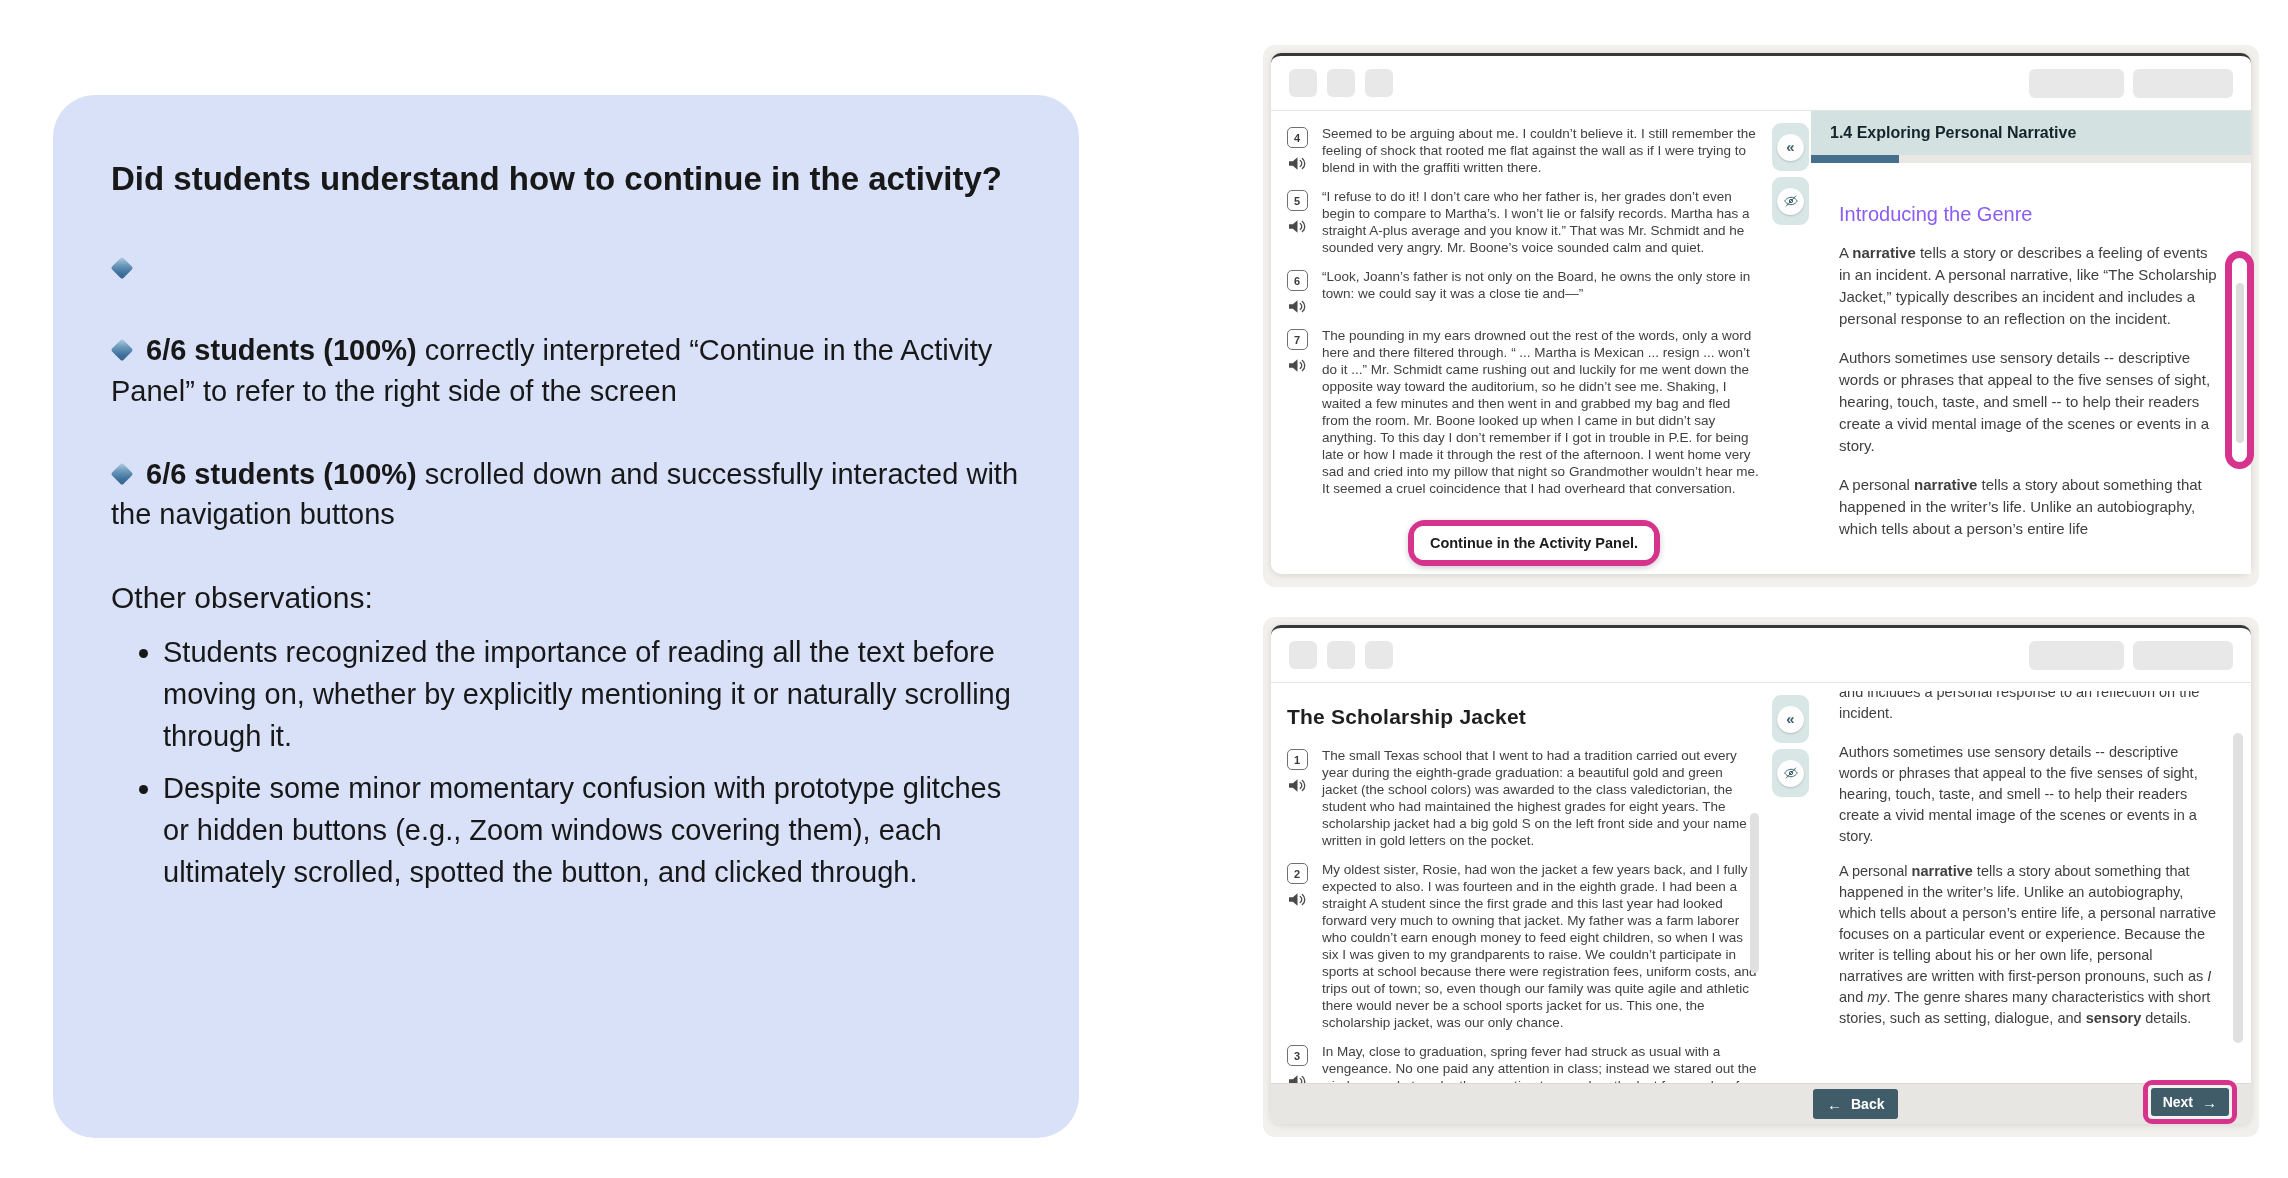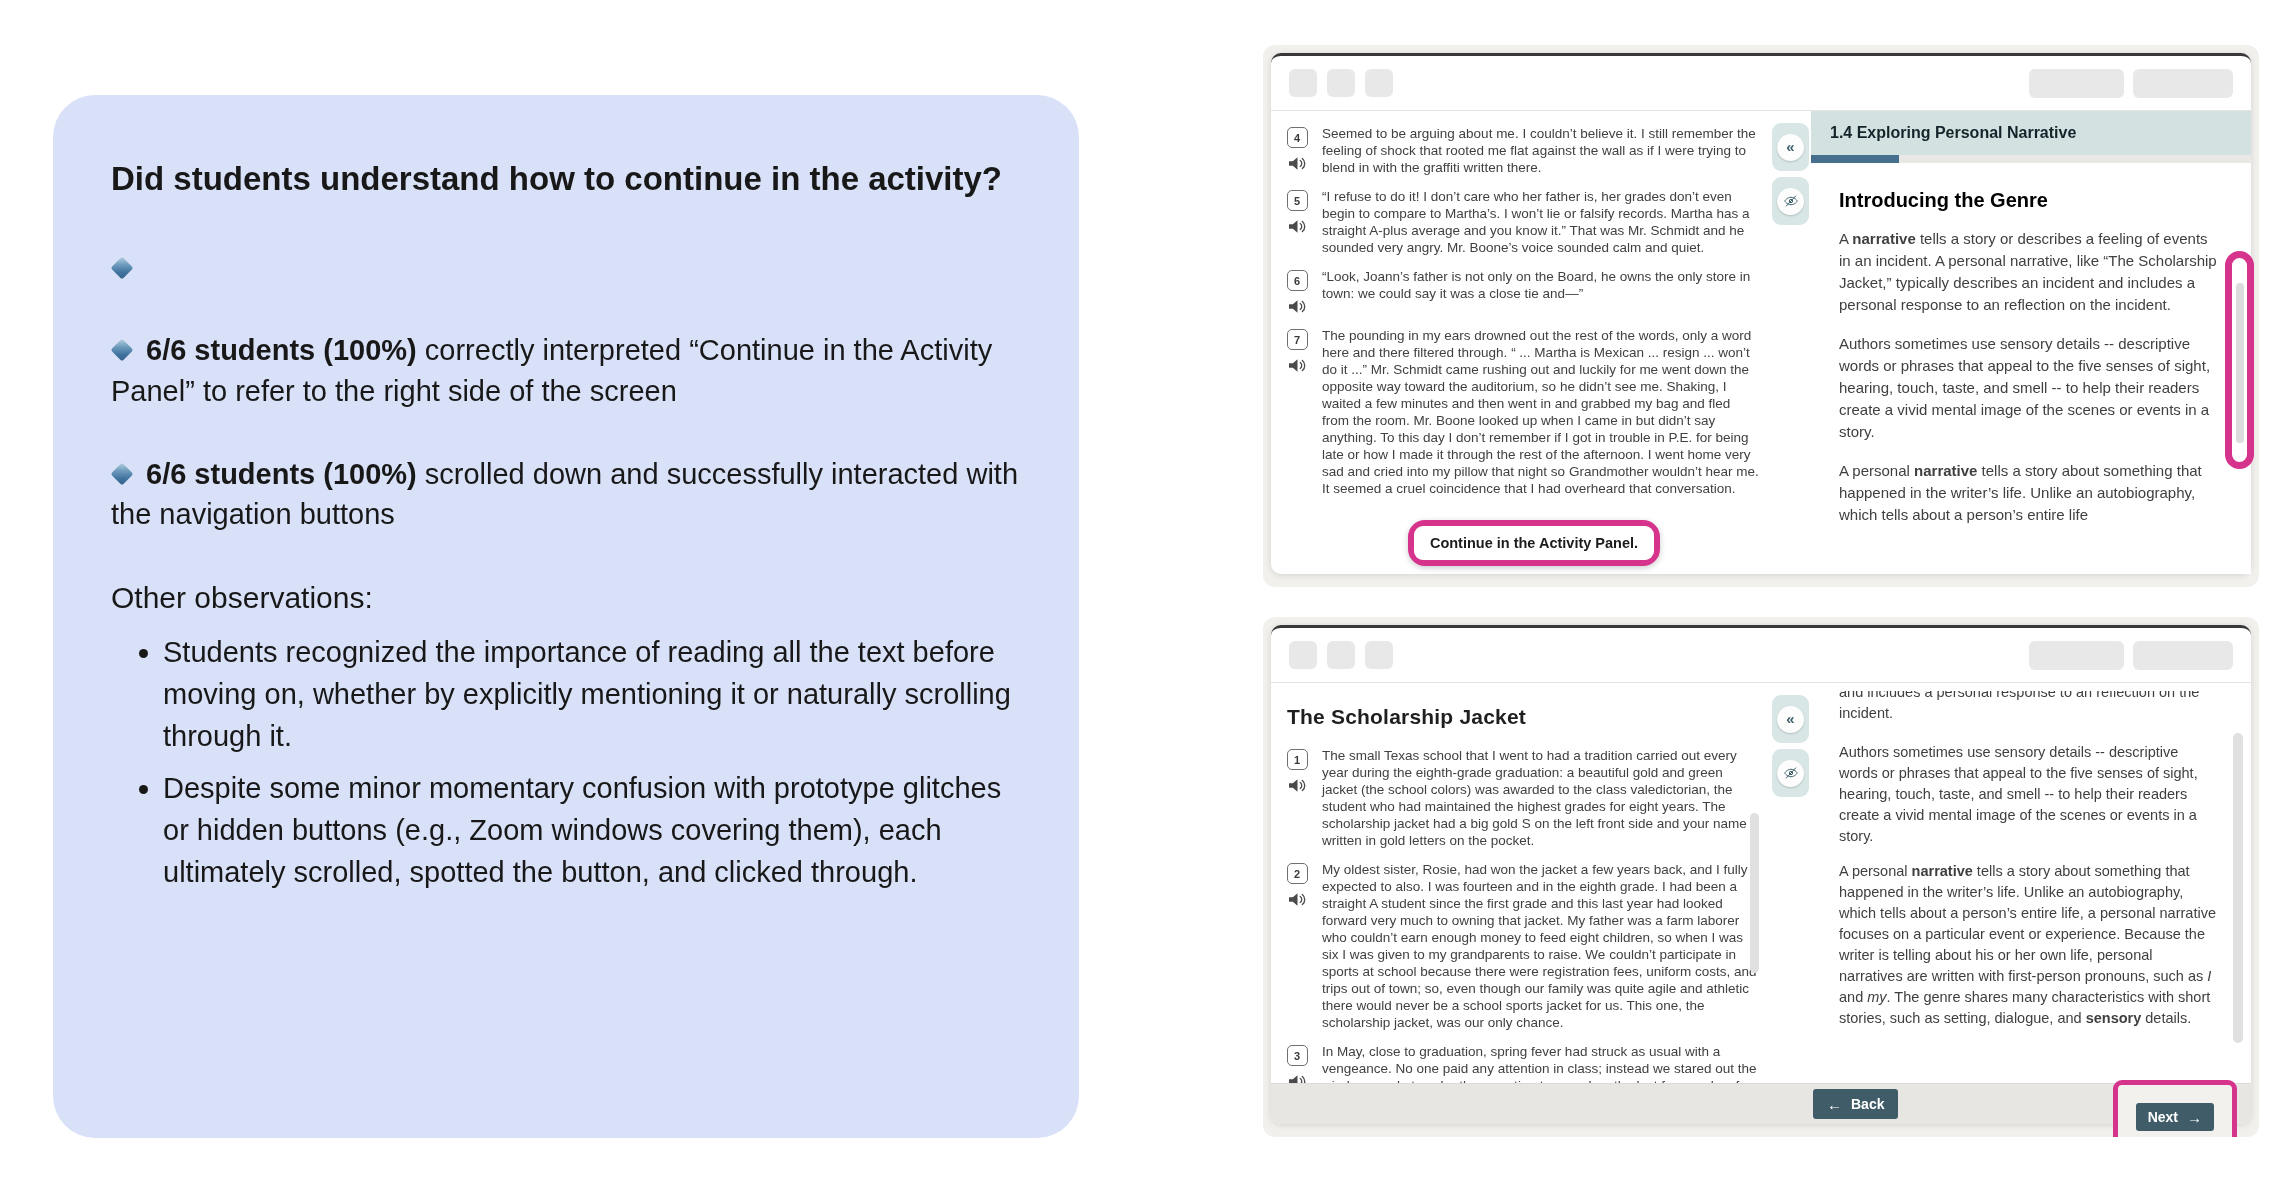--- a/index.html
+++ b/index.html
@@ -72,40 +72,40 @@
   .activity-pane{flex:1;margin-left:16px;position:relative;display:flex;flex-direction:column;min-width:0;}
   .side-tabs{position:absolute;left:-39px;top:12px;display:flex;flex-direction:column;gap:6px;z-index:5;}
   .side-tab{width:37px;height:48px;background:#d8e7e6;border-radius:9px;display:flex;align-items:center;justify-content:center;cursor:pointer;}
   .tab-circle{width:27px;height:27px;background:#fdfdfd;border-radius:50%;display:flex;align-items:center;justify-content:center;box-shadow:0 1px 2px rgba(0,0,0,0.18);}
   .chevrons{font-size:15px;font-weight:700;color:#3d626c;line-height:1;transform:translateY(-1px);}
   .activity-header{flex:none;background:#d3e2e1;padding:13px 19px;font-size:16px;font-weight:700;color:#14242b;z-index:1;}
   .progress{flex:none;height:8px;background:#eae8e5;}
   .progress-fill{height:100%;background:#456f8c;}
   .activity-content{flex:1;overflow:hidden;position:relative;padding:24px 32px 0 28px;}
   .activity-content.scrolled{padding-top:8px;}
-  .section-title{font-size:20px;font-weight:700;color:#000000;margin:2px 0 16px 0;}
+  .section-title{font-size:20px;font-weight:400;color:#8b5cf6;margin:16px 0 16px 0;}
   .activity-p{margin:0 0 17px 0;font-size:15px;line-height:22px;color:#3f3f3f;}
   .activity-content.scrolled .activity-p{font-size:14.5px;line-height:21px;margin-bottom:14px;}
   .clip-top{height:38px;overflow:hidden;margin-bottom:13px;}
   .clip-top .activity-p{margin:-9px 0 0 0;}
   .fade-bottom{position:absolute;left:0;right:0;bottom:0;height:28px;background:linear-gradient(rgba(255,255,255,0),#ffffff 90%);pointer-events:none;}
 
   
   .scroll-thumb{position:absolute;background:#e0e0e0;border-radius:5px;cursor:pointer;}
   .scroll-highlight{
     position:absolute;right:-3px;top:140px;width:29px;height:218px;box-sizing:border-box;
     border:7px solid #d6338c;border-radius:16px;background:#fff;z-index:6;
   }
   .scroll-highlight .inner-thumb{position:absolute;left:50%;margin-left:-4px;top:25px;width:8px;height:160px;background:#dcdcdc;border-radius:5px;cursor:pointer;}
 
   
   .window-footer{flex:none;height:40px;background:#e8e6e3;border-top:1px solid #dbd9d5;position:relative;border-radius:0 0 10px 10px;}
   .nav-btn{display:inline-flex;align-items:center;gap:9px;background:#3f5c68;color:#ffffff;font-weight:700;font-size:14px;border-radius:3px;cursor:pointer;}
   .back-btn{position:absolute;left:542px;top:5px;padding:7px 14px;}
-  .next-ring{position:absolute;right:14px;top:-4px;border:5px solid #d6338c;border-radius:9px;padding:18px;background:#f2f1ee;}
+  .next-ring{position:absolute;right:14px;top:-4px;border:5px solid #d6338c;border-radius:9px;padding:3px;background:#f2f1ee;}
   .next-btn{padding:6px 12px;}
   .arrow{font-size:15px;line-height:1;}
 </style>
 </head>
 <body>
 
 <div class="report-card">
   <h1 class="report-title">Did students understand how to continue in the activity?</h1>
 
   <p class="finding">

